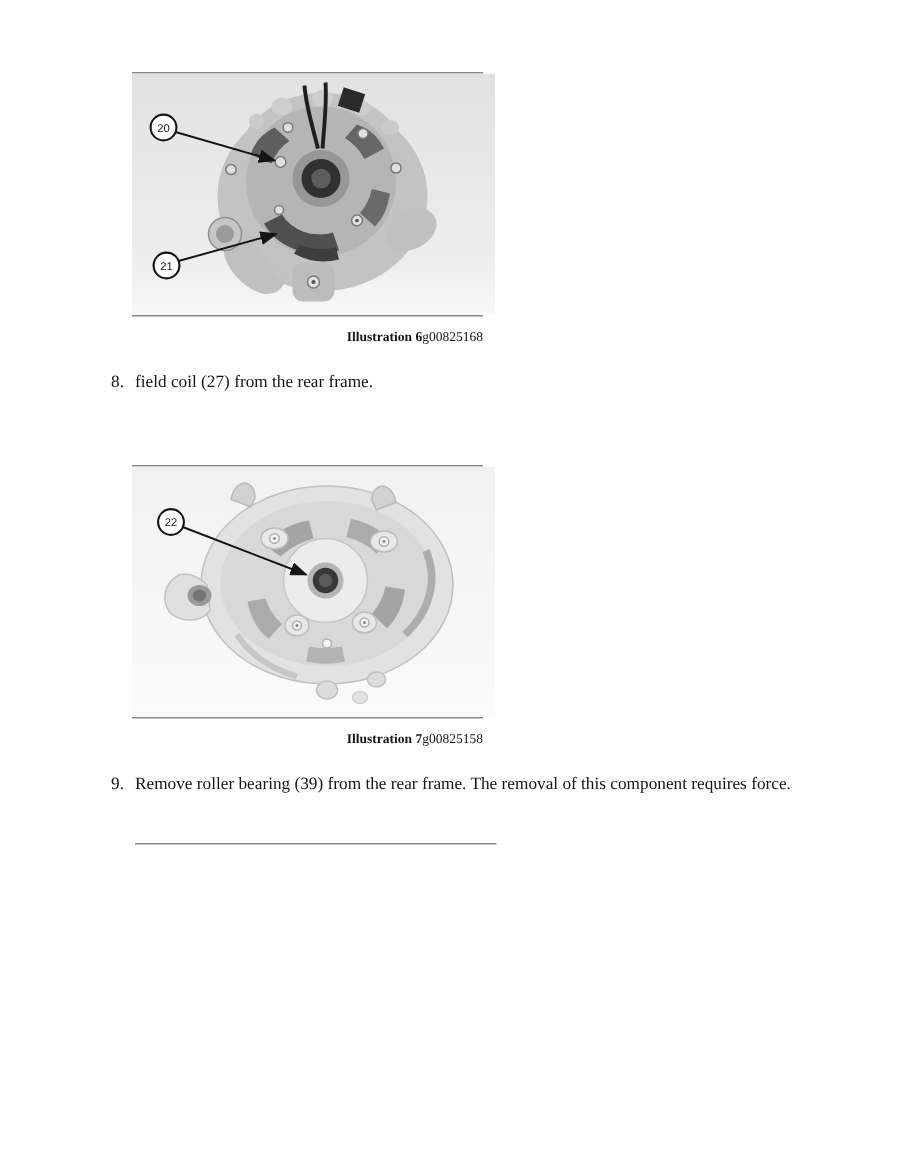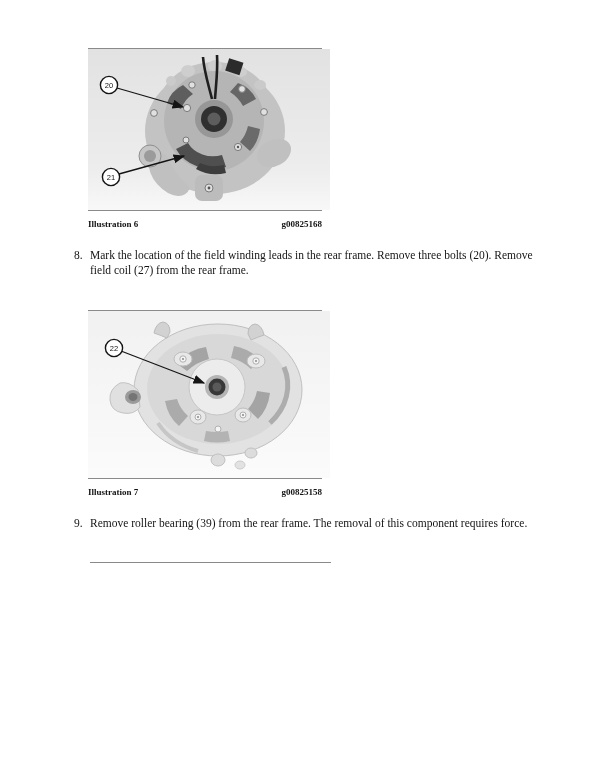--- a/index.html
+++ b/index.html
@@ -5,25 +5,25 @@
   html,body{margin:0;padding:0;}
   body{
     width:600px;height:776px;background:#ffffff;position:relative;
     font-family:"Liberation Serif","DejaVu Serif",serif;color:#141414;
     overflow:hidden;
   }
   .figure-block{position:absolute;left:88px;width:234px;}
   .rule{height:1px;background:#8a8a8a;}
   .photo{display:block;}
   .caption-row{
-    display:flex;justify-content:space-between;align-items:baseline;
+    display:flex;justify-content:flex-end;align-items:baseline;
     margin-top:8px;font-size:9px;line-height:11px;
   }
   .caption-label{font-weight:700;}
-  .caption-ref{font-weight:700;}
+  .caption-ref{font-weight:400;}
   .step{position:absolute;left:74px;width:478px;display:flex;
     font-size:11.5px;line-height:15px;}
   .step-num{flex:none;width:16px;}
   .step-lines{flex:1;}
   .final-rule{position:absolute;left:90px;top:562px;width:241px;height:1px;background:#8a8a8a;}
   svg text.callout-num{
     font-family:"Liberation Sans","DejaVu Sans",sans-serif;
     font-size:7.5px;fill:#141414;text-anchor:middle;
   }
 </style>
@@ -109,21 +109,20 @@
     <div class="rule"></div>
     <div class="caption-row">
       <span class="caption-label">Illustration 6</span>
       <span class="caption-ref">g00825168</span>
     </div>
   </section>
 
   <div class="step" style="top:248px">
     <span class="step-num">8.</span>
     <div class="step-lines">
-      <div>Mark the location of the field winding leads in the rear frame. Remove three bolts (20). Remove</div>
       <div>field coil (27) from the rear frame.</div>
     </div>
   </div>
 
   <section class="figure-block" style="top:310px">
     <div class="rule"></div>
 
     <svg class="photo" width="242" height="167" viewBox="0 0 242 167">
       <defs>
         <linearGradient id="bg2" x1="0" y1="0" x2="0" y2="1">

